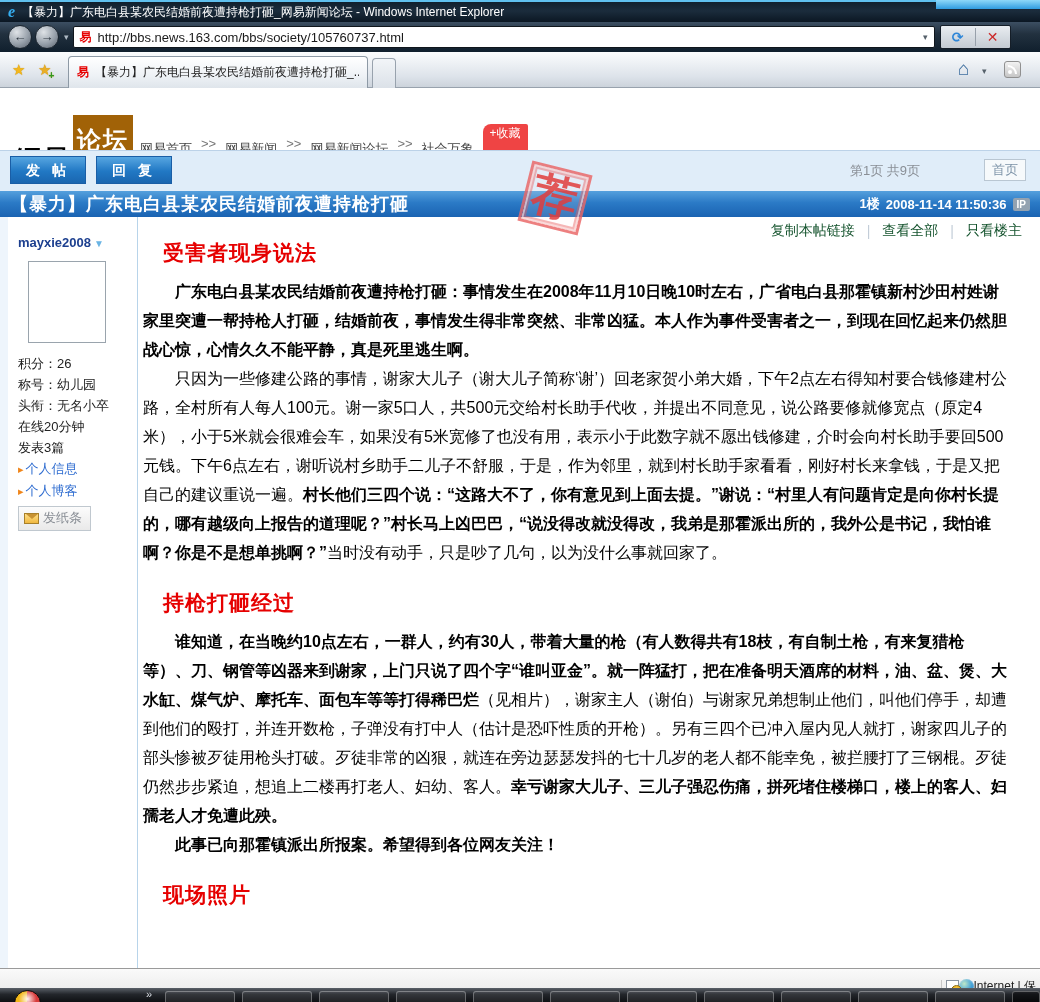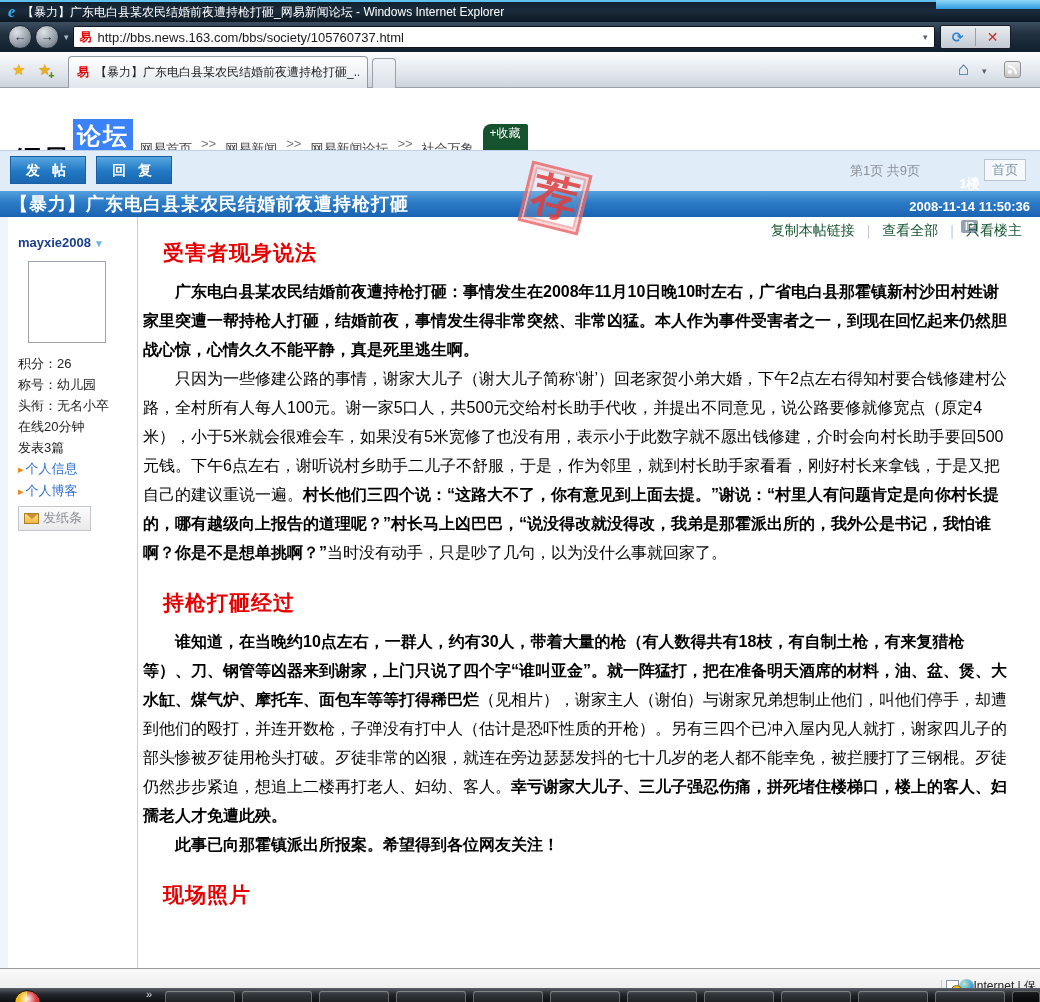--- a/index.html
+++ b/index.html
@@ -55,44 +55,44 @@
   .icon-rss::before { content:""; position:absolute; left:3px; bottom:3px; width:4px; height:4px; border-radius:50%; background:#fff; }
   .icon-rss::after { content:""; position:absolute; left:3px; bottom:3px; width:7px; height:7px;
     border-top:2px solid #fff; border-right:2px solid #fff; border-radius:0 100% 0 0; }
 
   
   .page { position:absolute; left:0; top:88px; width:1040px; height:880px; background:#fff; overflow:hidden; }
 
   .logo { position:absolute; left:14px; top:7px; }
   .logo-row1 { display:flex; align-items:center; gap:3px; }
   .logo-wangyi { color:#000000; font-size:27px; font-weight:bold; letter-spacing:1px;margin-top:47px; }
-  .logo-luntan { background:#3b82f6; color:#fff; font-size:24px; font-weight:bold; padding:1px 4px 2px; letter-spacing:2px; }
+  .logo-luntan { background:#a16207; color:#fff; font-size:24px; font-weight:bold; padding:9px 4px 2px; letter-spacing:2px; }
   .logo-row2 { font-size:15px; font-weight:bold; color:#111; letter-spacing:2.5px; margin-top:3px; }
 
   .breadcrumb { position:absolute; left:140px; top:36px; font-size:13px; color:#444; display:flex; align-items:center; gap:9px; }
   .breadcrumb a { color:#444; text-decoration:none;margin-top:12px; }
   .crumb-sep { color:#777; }
-  .fav-badge { background:#14532d; color:#fff; font-size:12px; padding:1px 7px 20px; border-radius:8px 2px 2px 8px; }
+  .fav-badge { background:#ef4444; color:#fff; font-size:12px; padding:1px 7px 20px; border-radius:8px 2px 2px 8px; }
 
   .header-divider { position:absolute; left:0; top:62px; width:1040px; height:1px; background:#bcd2e8; }
 
   .toolbar { position:absolute; left:0; top:63px; width:1040px; height:40px; background:#e0edf9; }
   .btn-blue { position:absolute; top:5px; width:76px; height:28px; color:#fff; font-size:14px; font-weight:bold;
     letter-spacing:4px; text-align:center; line-height:26px;
     background:linear-gradient(#57a6e1,#2178c4 55%,#1a66b0); border:1px solid #1a5ea6; }
   .btn-post { left:10px; } .btn-reply { left:96px; }
   .page-info { position:absolute; right:120px; top:11px; font-size:13px; color:#8a8f96; }
   .btn-home-page { position:absolute; right:14px; top:8px; width:42px; height:22px; background:#f6f9fb;
     border:1px solid #b9c6d2; color:#7d93a8; font-size:13px; text-align:center; line-height:20px; }
 
   .posttitle { position:absolute; left:0; top:103px; width:1040px; height:26px;
     background:linear-gradient(#55a0dd,#2b7ac6 45%,#1a63b2); color:#fff;
     display:flex; align-items:center; padding:0 10px; }
   .posttitle .pt-text { font-size:18px; font-weight:bold; letter-spacing:1px; }
-  .pt-right { margin-left:auto; display:flex; align-items:center; gap:6px; font-size:13px; font-weight:bold;flex-direction:column; }
+  .pt-right { margin-left:auto; display:flex; align-items:center; gap:6px; font-size:13px; font-weight:bold; }
   .ip-badge { background:#93a2b1; color:#fff; font-size:10px; font-weight:bold; padding:1px 4px; border-radius:2px; }
 
   .stamp { position:absolute; left:524px; top:79px; width:62px; height:62px; z-index:6;
     border:3px solid rgba(232,96,96,.8); box-shadow:inset 0 0 0 2px rgba(255,255,255,.5), inset 0 0 0 4px rgba(232,96,96,.45);
     transform:rotate(14deg); display:flex; align-items:center; justify-content:center; background:rgba(255,240,240,.15); }
   .stamp span { font-size:46px; font-weight:bold; color:rgba(225,60,60,.85); }
 
   .actions { position:absolute; left:0; top:129px; width:1040px; height:28px; display:flex; align-items:center;
     justify-content:flex-end; gap:12px; padding-right:18px; font-size:14px; }
   .actions a { color:#14532d; text-decoration:none; }

